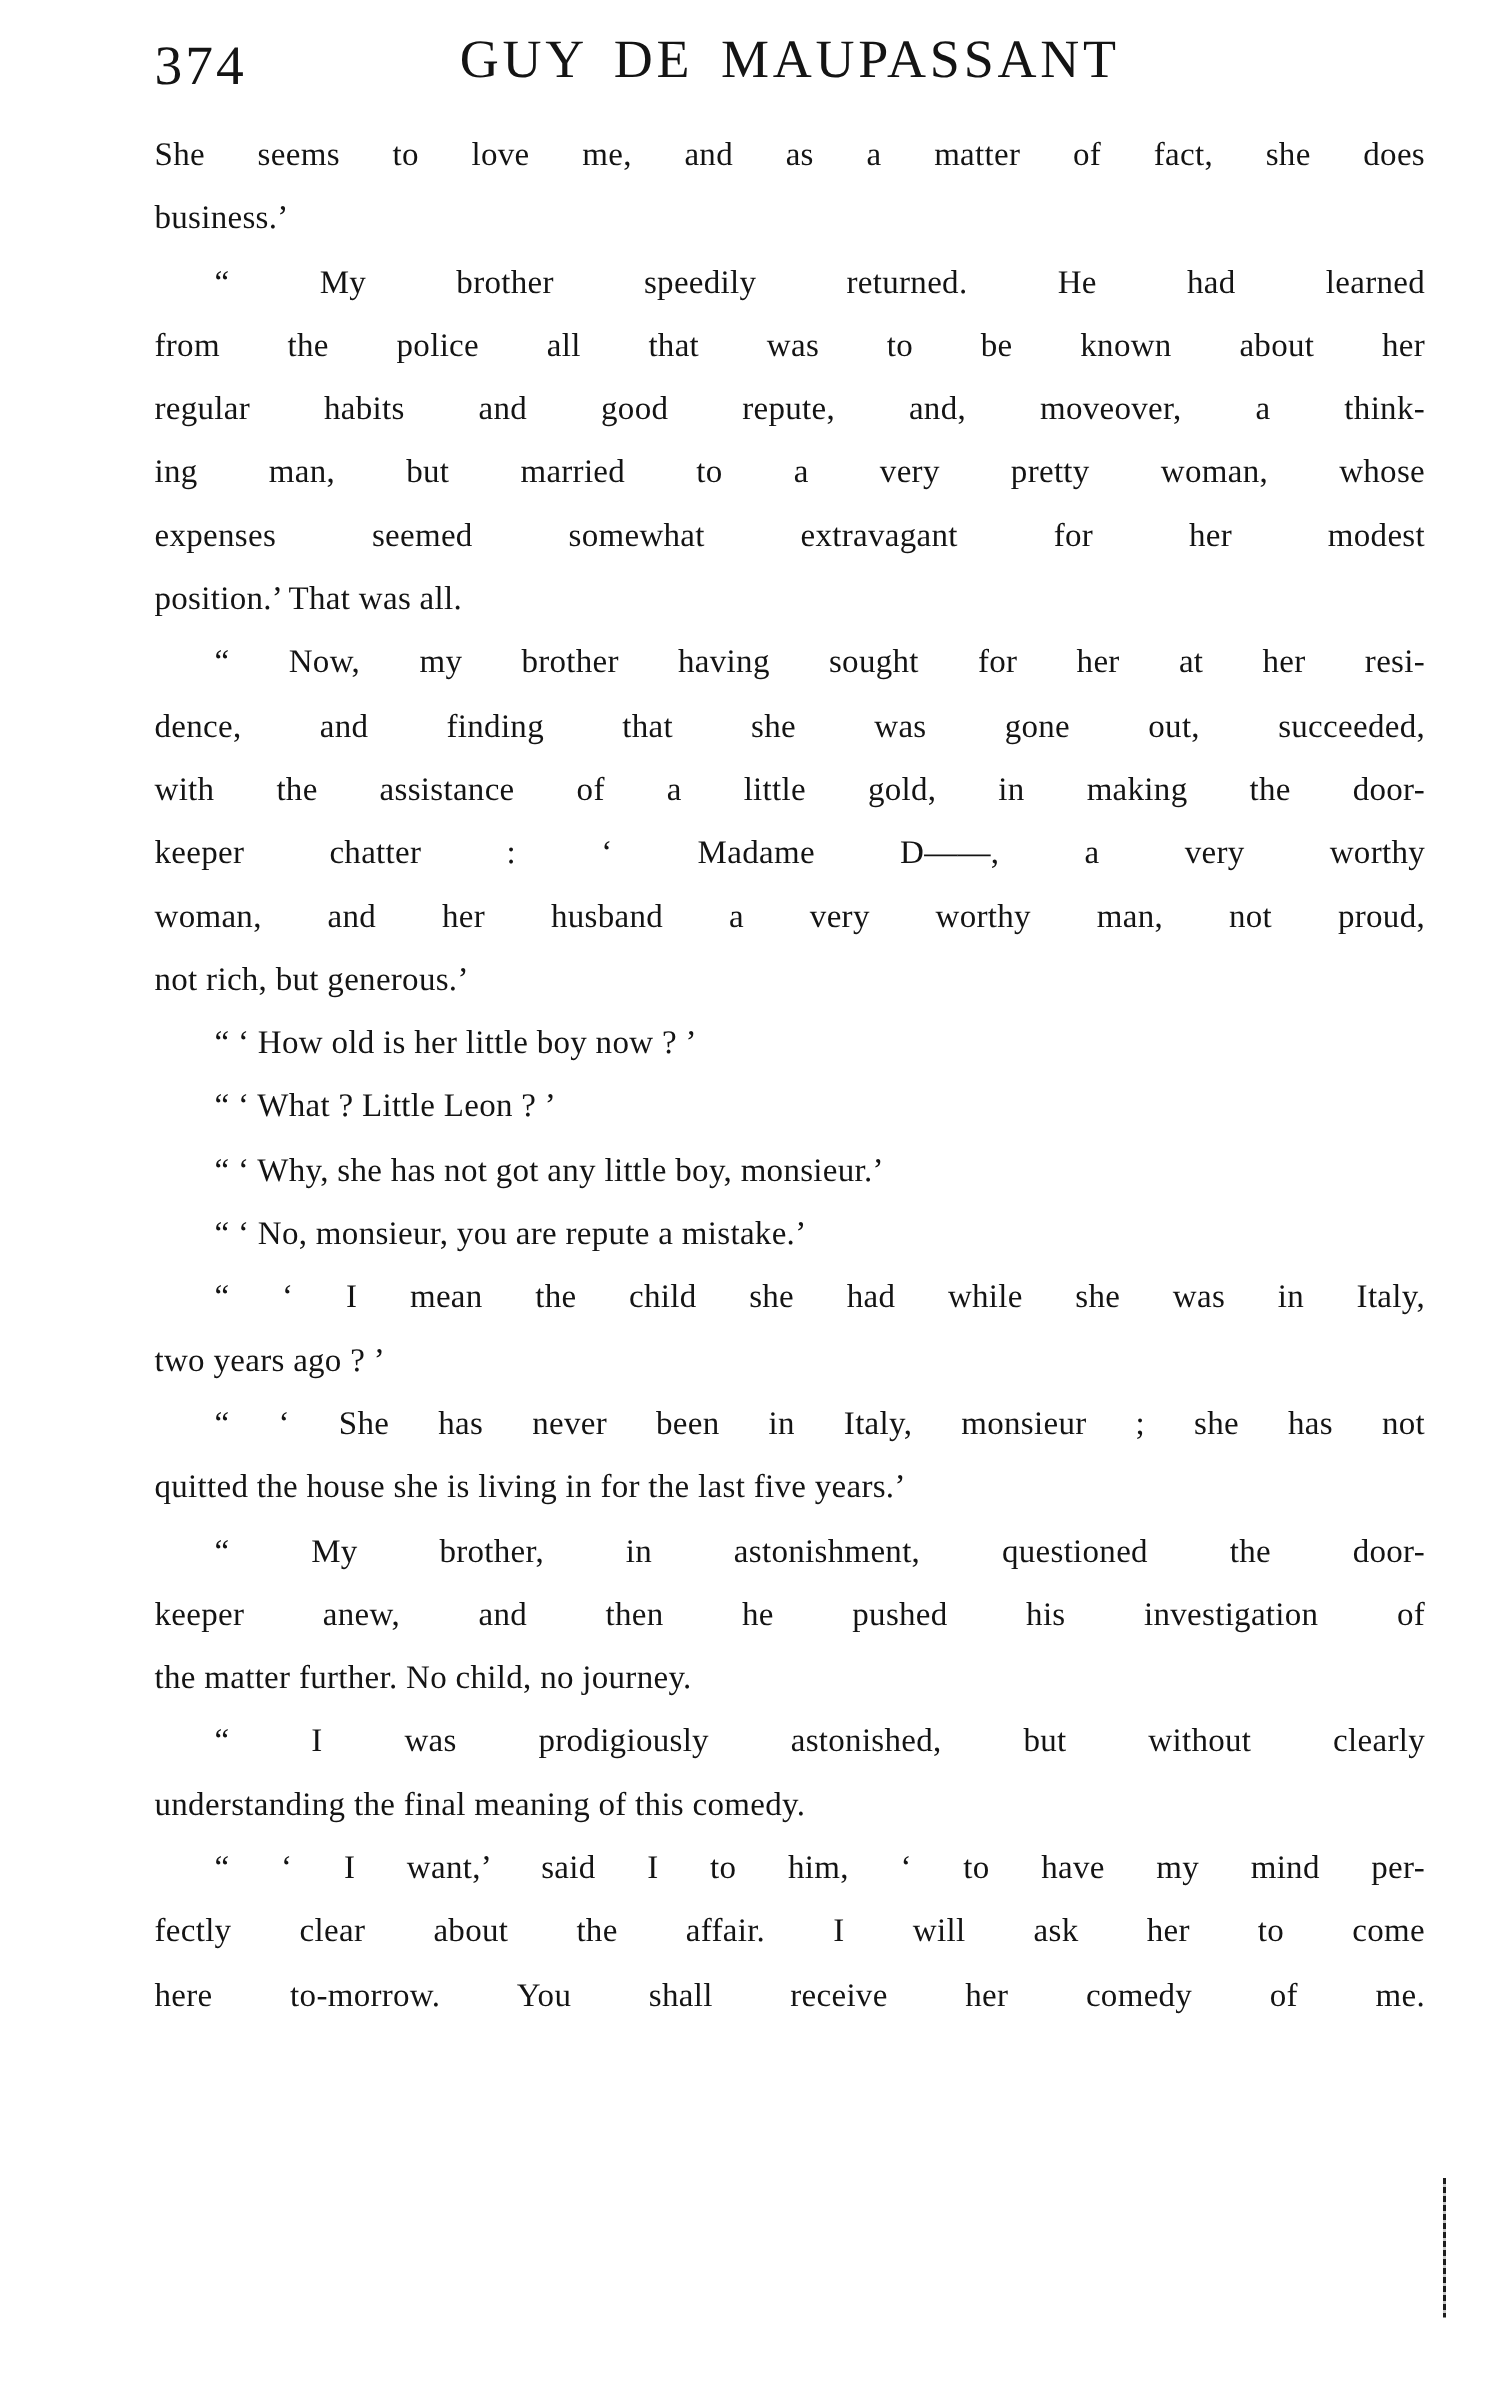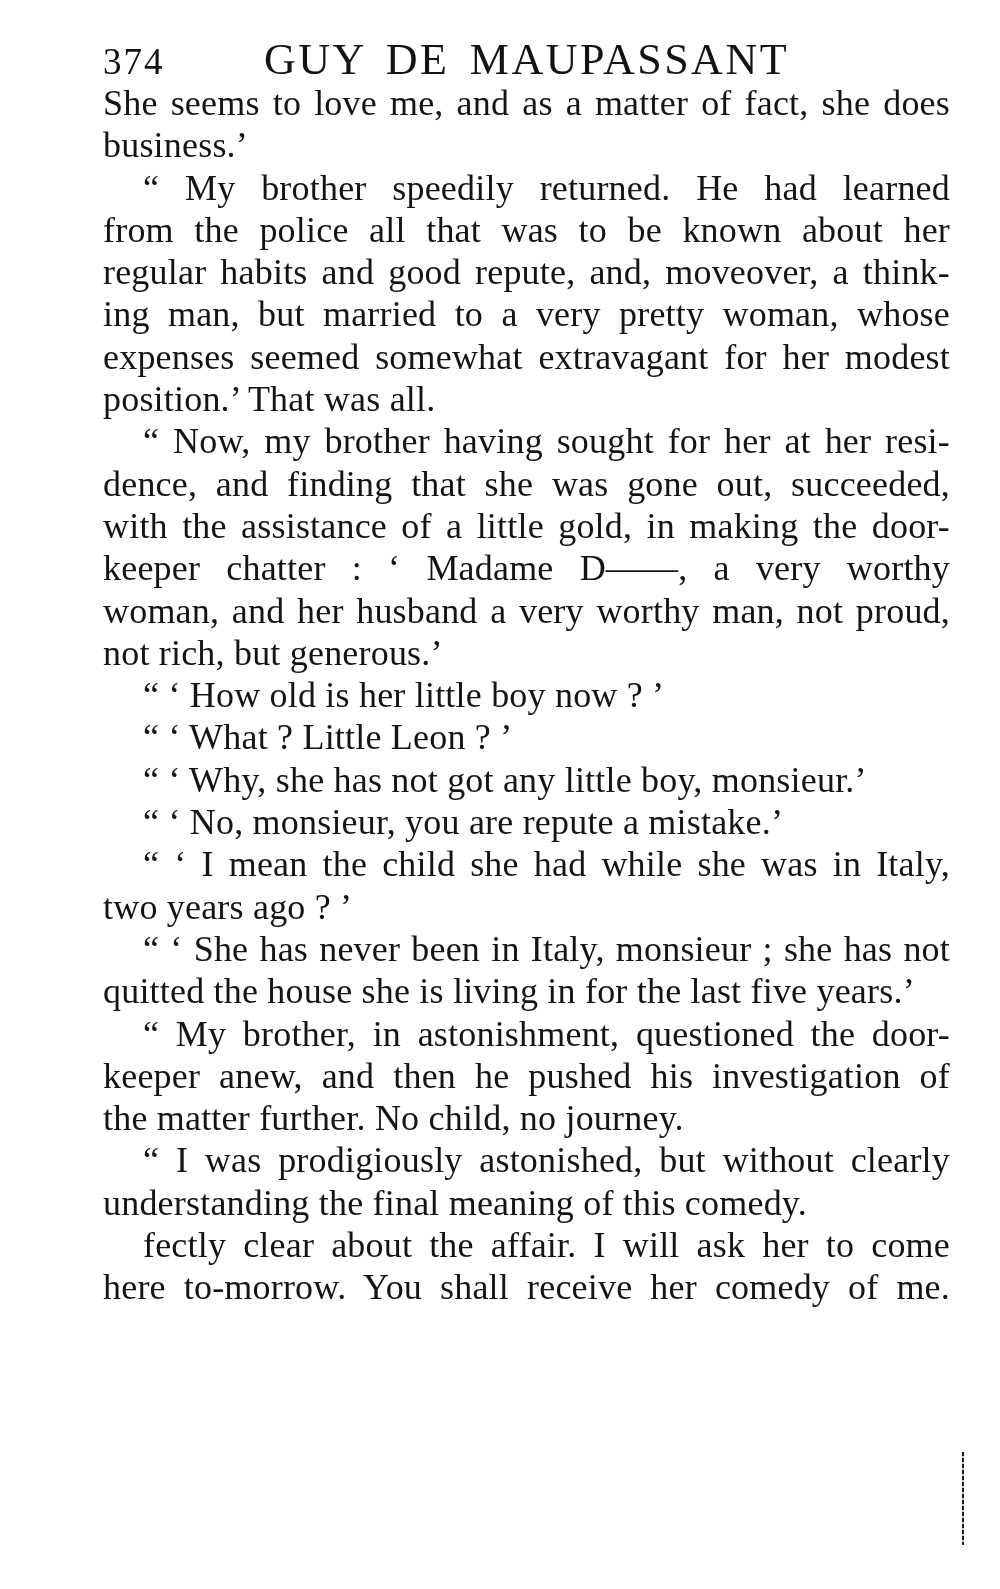--- a/index.html
+++ b/index.html
@@ -19,45 +19,44 @@
   .page {
     position: absolute;
     inset: 0;
   }
   .page-header {
     position: absolute;
     top: 20px;
     left: 103px;
     width: 847px;
     height: 48px;
-    margin-top: 17px;
   }
   .page-num {
     position: absolute;
     left: 0;
     top: 6px;
     font-size: 37px;
     letter-spacing: 2px;
     line-height: 1;
   }
   .page-title {
     display: block;
     text-align: center;
-    font-size: 44px;
+    font-size: 36px;
     letter-spacing: 2.5px;
     word-spacing: 7px;
     line-height: 1;
     padding-top: 1px;
   }
   .text-block {
     position: absolute;
     top: 82px;
     left: 103px;
     width: 847px;
-    font-size: 36px;
+    font-size: 22px;
     line-height: 42.3px;
     letter-spacing: 0.2px;
   }
   p.para {
     margin: 0;
     padding: 0;
   }
   .line {
     display: block;
     text-align: justify;
@@ -137,20 +136,21 @@
       <p class="para indent">
         <span class="line">“ My brother, in astonishment, questioned the door-</span>
         <span class="line">keeper anew, and then he pushed his investigation of</span>
         <span class="line end">the matter further.   No child, no journey.</span>
       </p>
       <p class="para indent">
         <span class="line">“ I was prodigiously astonished, but without clearly</span>
         <span class="line end">understanding the final meaning of this comedy.</span>
       </p>
       <p class="para indent">
+        <span class="line">“ ‘ I want,’ said I to him, ‘ to have my mind per-</span>
         <span class="line">fectly clear about the affair.  I will ask her to come</span>
         <span class="line">here to-morrow.  You shall receive her comedy of me.</span>
       </p>
     </main>
 
   <div class="scan-artifact"></div>
 
 </div>
 
 </body></html>

